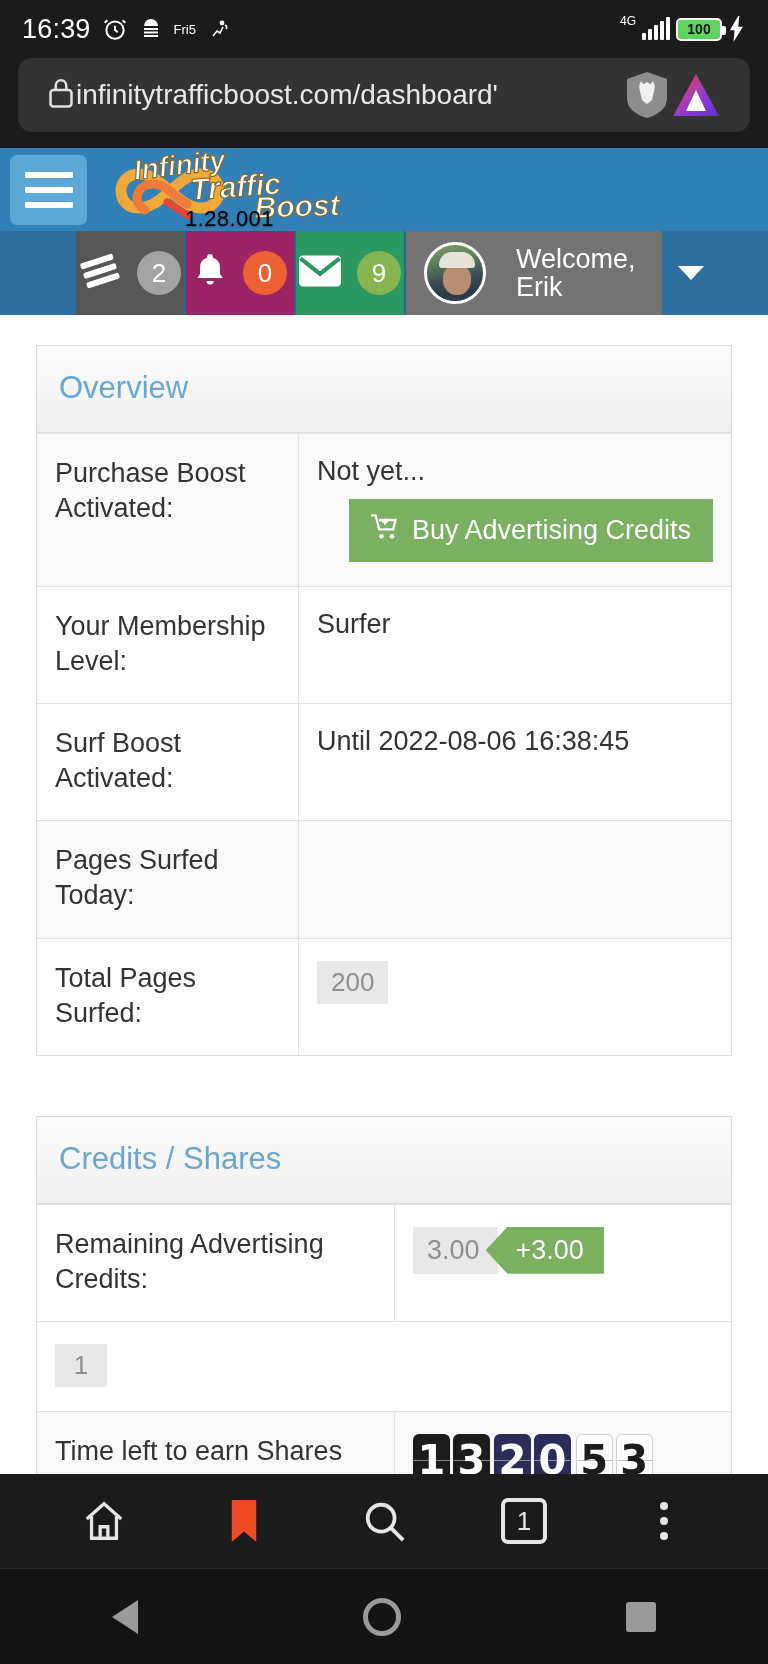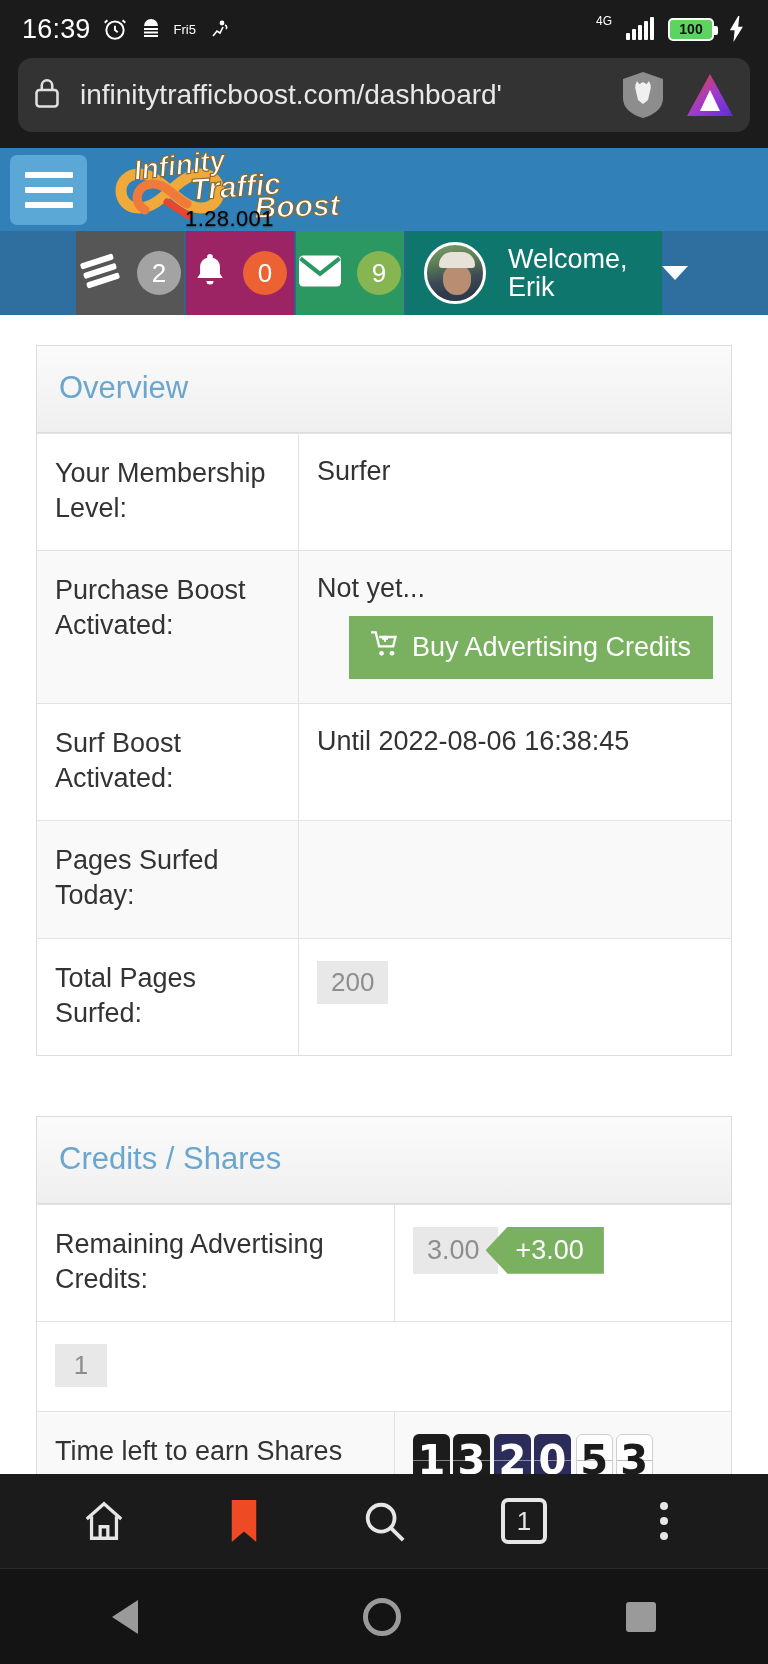--- a/index.html
+++ b/index.html
@@ -15,42 +15,42 @@
   .statusbar {
     height:58px;
     background:#1b1b1b;
     display:flex;
     align-items:center;
     padding:0 22px;
     color:#ffffff;
   }
   .sb-left { display:flex; align-items:center; gap:11px; }
   .sb-time { font-size:27px; font-weight:400; letter-spacing:.2px; }
-  .sb-right { margin-left:auto; display:flex; align-items:center; gap:14px; }
+  .sb-right { margin-left:auto; display:flex; align-items:center; gap:6px; }
   .sb-icon { display:inline-flex; align-items:center; justify-content:center; }
   .sb-date { display:flex; flex-direction:row; align-items:center; line-height:1.0; font-size:13px; }
   .net-label { font-size:12px; position:relative; top:-8px; }
   .bars { display:flex; align-items:flex-end; gap:2px; height:22px; }
   .bars i { width:4px; background:#fff; display:block; border-radius:1px; }
   .battery {
     width:46px; height:23px; border:2px solid #fff; border-radius:5px;
     display:flex; align-items:center; justify-content:center; position:relative;
     background:#5fd35f;
   }
   .battery:after {
     content:""; position:absolute; right:-6px; top:6px; width:4px; height:9px;
     background:#fff; border-radius:0 2px 2px 0;
   }
   .battery span { font-size:14px; color:#111; font-weight:700; }
 
   
   .urlbar-wrap { background:#1b1b1b; padding:0 18px 16px; }
   .urlbar {
     background:#333333; border-radius:14px; height:74px;
-    display:flex; align-items:center; padding:0 14px; gap:18px;
+    display:flex; align-items:center; padding:0 28px; 
   }
   .url-text {
     color:#e8e8e8; font-size:28px; flex:1; white-space:nowrap;
     overflow:hidden; text-overflow:clip;
   }
   .brave-shield { width:46px; height:50px; flex:0 0 auto; }
   .brave-logo { width:52px; height:48px; flex:0 0 auto; }
 
   
   .app-header {
@@ -72,21 +72,21 @@
 
   
   .navbar { background:#2f6f9f; height:84px; display:flex; padding-left:76px; }
   .nav-cell {
     display:flex; align-items:center; justify-content:center; gap:16px;
     border-right:2px solid #2b6590;
   }
   .nav-cell.docs  { background:#565656; width:110px; }
   .nav-cell.bell  { background:#9c2464; width:110px; }
   .nav-cell.mail  { background:#2b9761; width:110px; }
-  .nav-cell.user  { background:#0f766e; flex:1; justify-content:flex-start; padding-left:18px; gap:22px; border-right:none; max-width:256px;}
+  .nav-cell.user  { background:#737373; flex:1; justify-content:flex-start; padding-left:18px; gap:30px; border-right:none; max-width:256px;}
   .badge {
     min-width:44px; height:44px; border-radius:50%; display:flex;
     align-items:center; justify-content:center; color:#fff; font-size:26px;
   }
   .badge.grey   { background:#a3a3a3; }
   .badge.orange { background:#ec6232; }
   .badge.green  { background:#86b552; }
   .avatar {
     width:62px; height:62px; border-radius:50%; border:3px solid #fff;
     background:linear-gradient(170deg,#7e9b6e 0%,#5b7f55 30%,#3c4a55 60%,#22303d 100%);
@@ -353,43 +353,43 @@
   </div>
 </div>
 
 <div class="content">
 
   <div class="panel">
     <div class="panel-head">
       <div class="panel-title">Overview</div>
     </div>
 
-    <div class="prow">
-      <div class="pcell-label">Your Membership Level:</div>
-      <div class="pcell-val">Surfer</div>
-    </div>
-
     <div class="prow alt">
       <div class="pcell-label">Purchase Boost Activated:</div>
       <div class="pcell-val">
         <div>Not yet...</div>
         <div class="row-flex" style="margin-top:12px">
           <div class="btn-green right-push">
             <span>
               <svg width="28" height="26" viewBox="0 0 24 22" fill="#ffffff">
                 <path d="M0 1h4l3 12h12l2-8H7" fill="none" stroke="#fff" stroke-width="2"></path>
                 <circle cx="9" cy="19" r="2"></circle>
                   <circle cx="18" cy="19" r="2"></circle>
                 <path d="M12 4v5M9.5 6.5h5" stroke="#fff" stroke-width="1.8"></path>
               </svg>
             </span>
             <span>Buy Advertising Credits</span>
           </div>
         </div>
       </div>
+    </div>
+
+    <div class="prow">
+      <div class="pcell-label">Your Membership Level:</div>
+      <div class="pcell-val">Surfer</div>
     </div>
 
     <div class="prow">
       <div class="pcell-label">Surf Boost Activated:</div>
       <div class="pcell-val">Until 2022-08-06 16:38:45</div>
     </div>
 
     <div class="prow alt">
       <div class="pcell-label">Pages Surfed Today:</div>
     </div>

